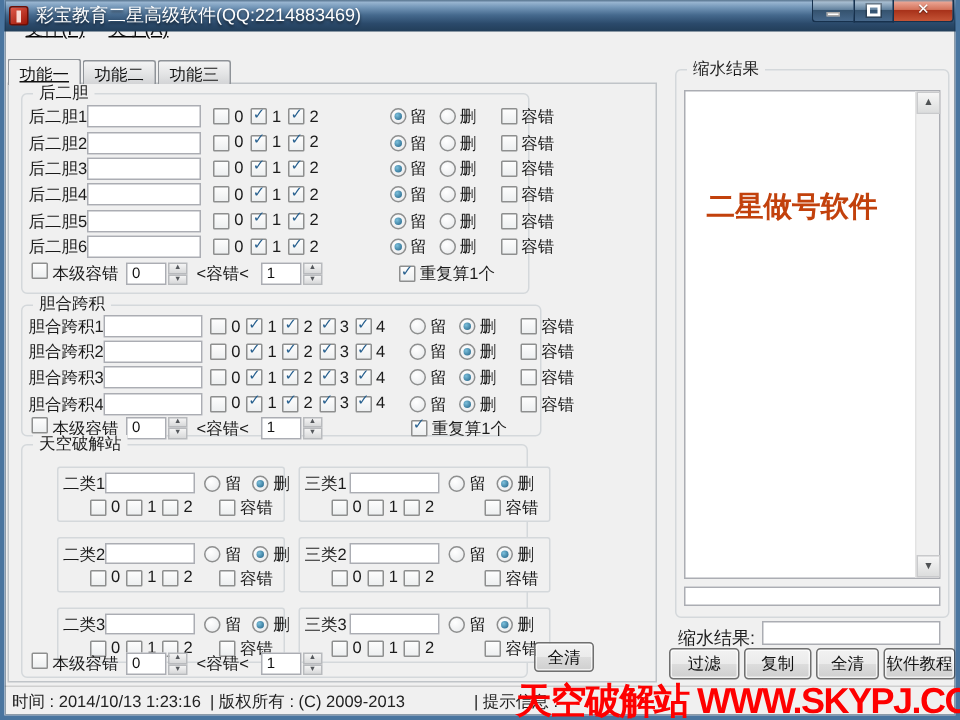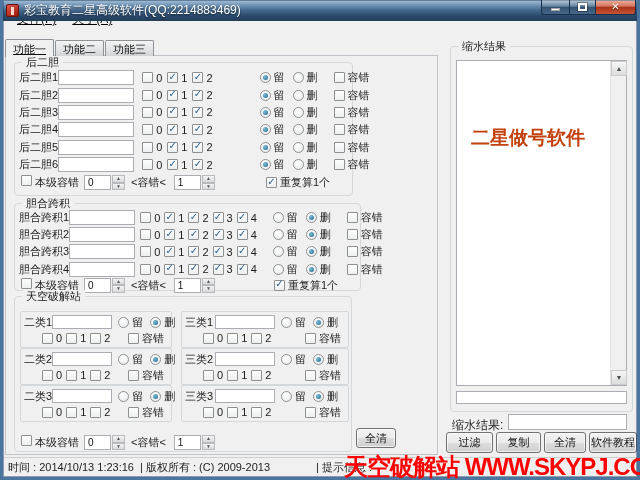--- a/index.html
+++ b/index.html
@@ -59,21 +59,21 @@
   #g1-rows .tol{margin-left:8px;} #g2-rows .tol{margin-left:8px;}
   .gfoot{display:flex;align-items:flex-start;font-size:11px;color:#1b1b1b;padding-left:6px;height:20px;margin-top:2px;}
   .gfoot .glbl{margin-left:3px;}
   .midlbl{margin:0 3px 0 6px;white-space:nowrap;}
   .spin{display:inline-flex;margin-left:5px;height:15px;}
   .spinval{width:27px;height:15px;border:1px solid #abadb3;background:#fff;font-size:10px;padding:1px 3px;display:inline-block;color:#111;}
   .spinbtns{display:inline-flex;flex-direction:column;width:13px;height:15px;margin-left:1px;}
   .spinup,.spindn{flex:1;border:1px solid #b8babd;background:linear-gradient(180deg,#f4f4f4,#d8d9da);font-size:5px;line-height:5px;text-align:center;color:#55585c;overflow:hidden;}
   .repeat{display:flex;align-items:center;margin-left:auto;margin-right:22px;}
   
-  #g3-cells{position:absolute;left:5px;top:14px;display:grid;grid-template-columns:152px 168px;gap:0 9px;}
+  #g3-cells{position:absolute;left:23px;top:14px;display:grid;grid-template-columns:152px 168px;gap:10px 9px;}
   .cellbox{border:1px solid #d4d8db;border-radius:2px;background:#f0f0f0;padding:2px 3px 1px;height:37px;}
   .cl1,.cl2{display:flex;align-items:center;font-size:11px;color:#1b1b1b;height:16px;}
   .clab{width:30px;white-space:nowrap;}
   .ctxt{width:60px;height:14px;}
   .ckeep{display:flex;align-items:center;margin-left:6px;}
   .ckeep .rd+ .glbl{margin-right:7px;}
   .cl2{padding-left:18px;}
   .cl2 .dgi{margin-right:4px;}
   .ctol{display:flex;align-items:center;margin-left:auto;margin-right:4px;}
   

